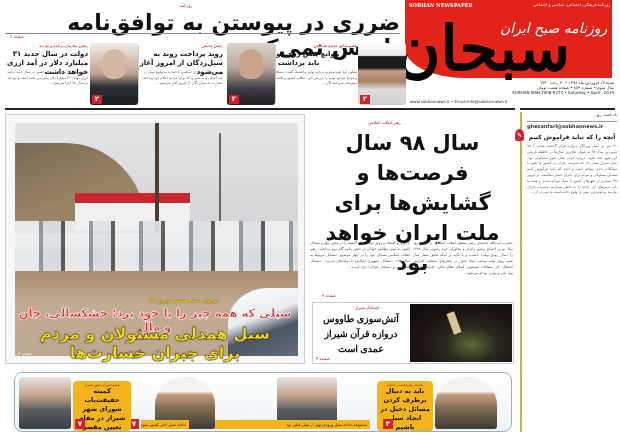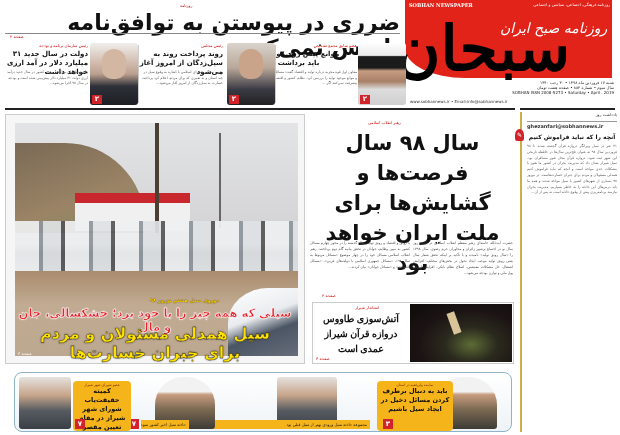--- a/index.html
+++ b/index.html
@@ -71,21 +71,21 @@
   .col-label { position: absolute; left: 5px; top: 0; width: 90px; font-size: 4px; color: #333; }
   .col-email { position: absolute; left: 5px; top: 9px; width: 90px; font-size: 5px; font-weight: bold; color: #333; border-top: 1px solid #999; padding-top: 1px; }
   .col-title { position: absolute; left: 5px; top: 21px; width: 90px; font-size: 6px; font-weight: bold; text-align: center; color: #111; }
   .col-icon { position: absolute; left: -7px; top: 17px; width: 9px; height: 12px; background: #d2232a; border-radius: 50% 50% 20% 20%; color:#fff; font-size:6px; text-align:center; line-height:12px; }
   .col-body { position: absolute; left: 5px; top: 32px; width: 90px; font-size: 3.5px; line-height: 5.8px; color: #555; text-align: justify; }
 
   
   .bottom-strip { left: 14px; top: 372px; width: 498px; height: 60px; border: 1px solid #8fb3c8; border-radius: 8px; background: linear-gradient(180deg,#fff,#eef3f7); overflow: hidden; }
   .b-photo { position: absolute; top: 4px; height: 52px; width: 55px; background: linear-gradient(180deg,#e6e2df 0%,#c7a58b 35%,#555b60 65%,#3a3f45 100%); border-radius: 3px; }
   .b-turban { position: absolute; top: 4px; height: 52px; width: 60px; background: linear-gradient(180deg,#f2f2f2 0%,#f2f2f2 28%,#c79c7f 34%,#7c6a52 62%,#3d3b36 100%); border-radius: 28px 28px 3px 3px; }
-  .b-yellow { position: absolute; top: 8px; height: 50px; width: 76px; background: #f6b41b; border-radius: 4px; padding: 2px; }
+  .b-yellow { position: absolute; top: 8px; height: 50px; width: 56px; background: #f6b41b; border-radius: 4px; padding: 2px; }
   .b-yellow .k { font-size: 3.5px; color: #7a2b00; text-align: center; }
   .b-yellow .t { font-size: 6.5px; font-weight: bold; color: #111; text-align: center; line-height: 9px; }
   .b-bar { position: absolute; bottom: 2px; height: 9px; background: #f6b41b; font-size: 4px; line-height: 9px; color: #111; padding: 0 3px; white-space: nowrap; overflow: hidden; }
   .b-badge { position: absolute; bottom: 2px; width: 10px; height: 10px; background: #d2232a; color: #fff; font-size: 7px; font-weight: bold; text-align: center; line-height: 10px; }
 </style>
 </head>
 <body>
 
 <div class="abs masthead">
   <div class="mast-red"></div>

